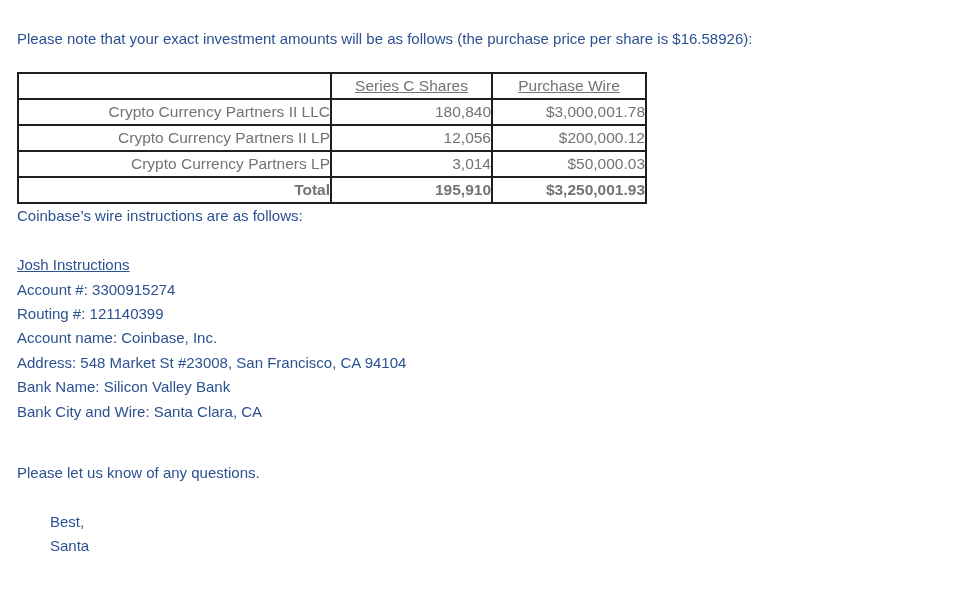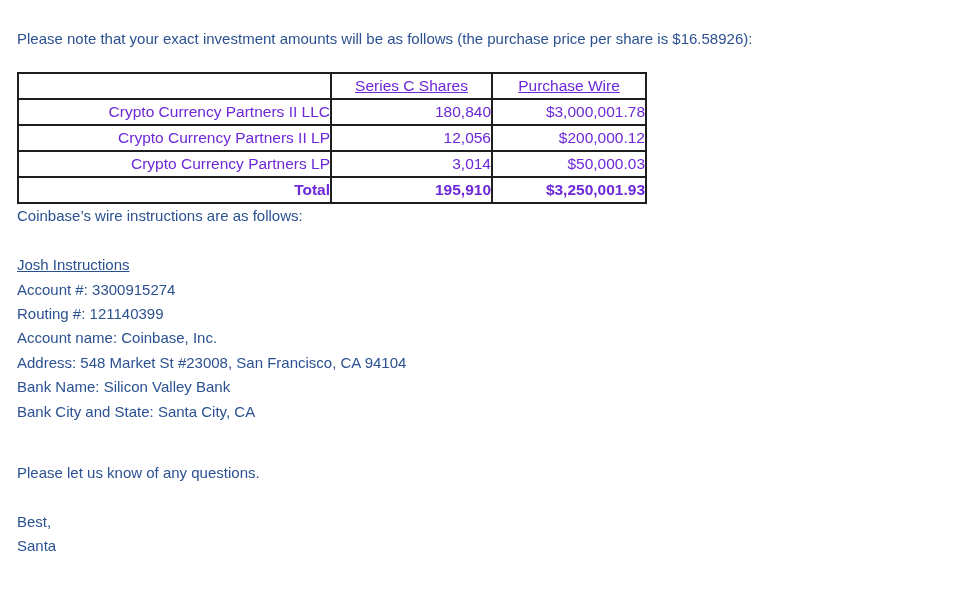--- a/index.html
+++ b/index.html
@@ -28,21 +28,21 @@
     margin-top: 21px;
     font-size: 15.5px;
     line-height: normal;
     table-layout: fixed;
   }
   table.investment-table td, table.investment-table th {
     border: 2px solid #1e1e1e;
     height: 24px;
     padding: 0;
     font-weight: normal;
-    color: #6d28d9;
+    color: #737373;
     margin-left: 35px;
   }
   .col-name  { width: 313px; }
   .col-shares{ width: 161px; }
   .col-price { width: 154px; }
   th.head-cell {
     text-align: center;
     text-decoration: underline;
   }
   td.name-cell {
@@ -56,21 +56,21 @@
   tr.total-row td {
     font-weight: bold;
   }
   .para {
     margin: 0;
   }
   .coinbase-line { }
   .wire-block { margin-top: 24.4px; }
   .wire-heading { text-decoration: underline; }
   .closing-line { margin-top: 37px; }
-  .signoff-block { margin-top: 24.4px; }
+  .signoff-block { margin-top: 24.4px; margin-left: 33px; }
 </style>
 </head>
 <body>
 
 <div class="doc">
 
   <p class="intro">Please note that your exact investment amounts will be as follows (the purchase price per share is $16.58926):</p>
 
   <table class="investment-table">
     <colgroup>
@@ -109,21 +109,21 @@
 
   <p class="para coinbase-line">Coinbase’s wire instructions are as follows:</p>
 
   <div class="wire-block">
     <div class="wire-heading">Josh Instructions</div>
     <div class="wire-line">Account #: 3300915274</div>
     <div class="wire-line">Routing #: 121140399</div>
     <div class="wire-line">Account name: Coinbase, Inc.</div>
     <div class="wire-line">Address: 548 Market St #23008, San Francisco, CA 94104</div>
     <div class="wire-line">Bank Name: Silicon Valley Bank</div>
-    <div class="wire-line">Bank City and State: Santa City, CA</div>
+    <div class="wire-line">Bank City and Wire: Santa Clara, CA</div>
   </div>
 
   <p class="para closing-line">Please let us know of any questions.</p>
 
   <div class="signoff-block">
     <div>Best,</div>
     <div>Santa</div>
   </div>
 
 </div>

